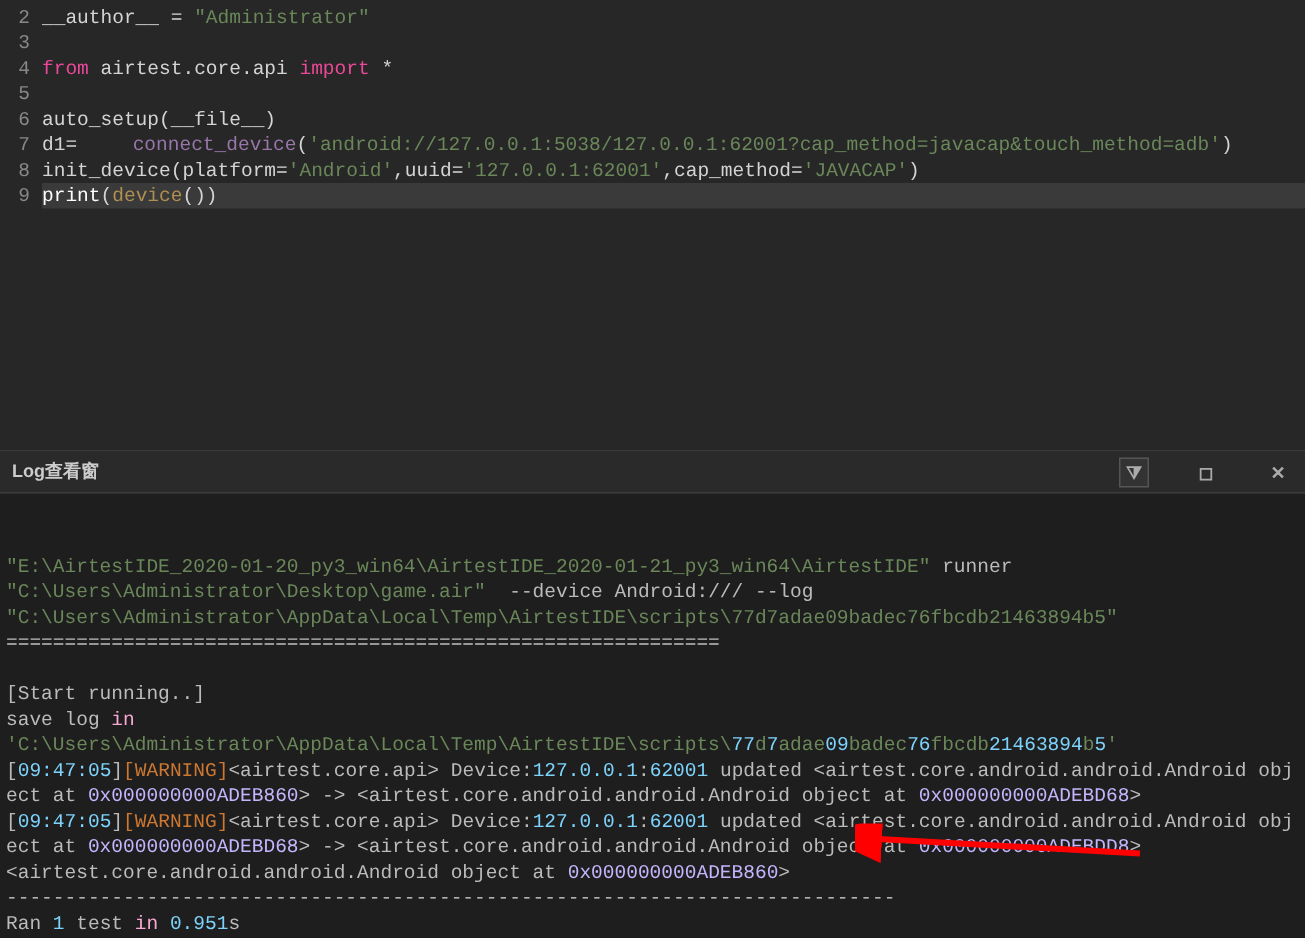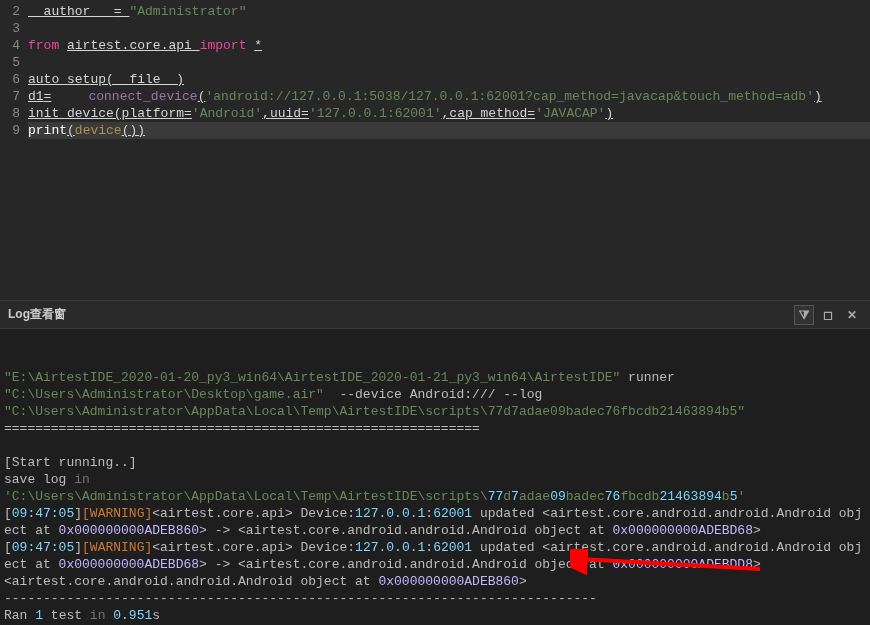--- a/index.html
+++ b/index.html
@@ -33,21 +33,21 @@
   flex: 1;
   padding-top: 3px;
   white-space: pre;
   line-height: 17px;
 }
 .code .line { height: 17px; }
 .code .hl-line { background: #3a3a3a; }
 .kw    { color: #ec4899; }
 .str   { color: #6a8759; }
 .fn    { color: #b09050; }
-.op    { color: #d4d4d4; text-decoration: underline; }
+.op    { color: #d4d4d4; }
 .lib   { color: #9876aa; margin-left: 37px; }
 .orange{ color: #ffffff; }
 
 .log-panel {
   flex: 1;
   display: flex;
   flex-direction: column;
   background: #1e1e1e;
   border-top: 1px solid #3a3a3a;
   min-height: 0;
@@ -56,20 +56,21 @@
   height: 28px;
   background: #2a2a2a;
   border-bottom: 1px solid #3a3a3a;
   display: flex;
   align-items: center;
   padding: 0 8px;
   color: #ccc;
   font-family: -apple-system, "Segoe UI", Arial, sans-serif;
   font-size: 12px;
   font-weight: bold;
+  gap: 24px;
 }
 .log-title-bar .spacer { flex: 1; }
 .tb-btn {
   width: 20px; height: 20px;
   display: flex; align-items: center; justify-content: center;
   margin-left: 4px;
   border: 1px solid transparent;
   color: #aaa;
   cursor: pointer;
   font-size: 12px;
@@ -80,21 +81,21 @@
   padding: 6px 4px;
   overflow: hidden;
   white-space: pre-wrap;
   word-break: break-all;
   line-height: 17px;
   position: relative;
 }
 .l-str   { color: #6a8759; }
 .l-num   { color: #7dd3fc; }
 .l-warn  { color: #cc7832; }
-.l-kw    { color: #737373; }
+.l-kw    { color: #f9a8d4; }
 .l-plain { color: #bbb; text-align: center; }
 .l-hex   { color: #c4b5fd; }
 
 .arrow {
   position: absolute;
   left: 570px;
   bottom: 36px;
   pointer-events: none;
 }
 </style>

